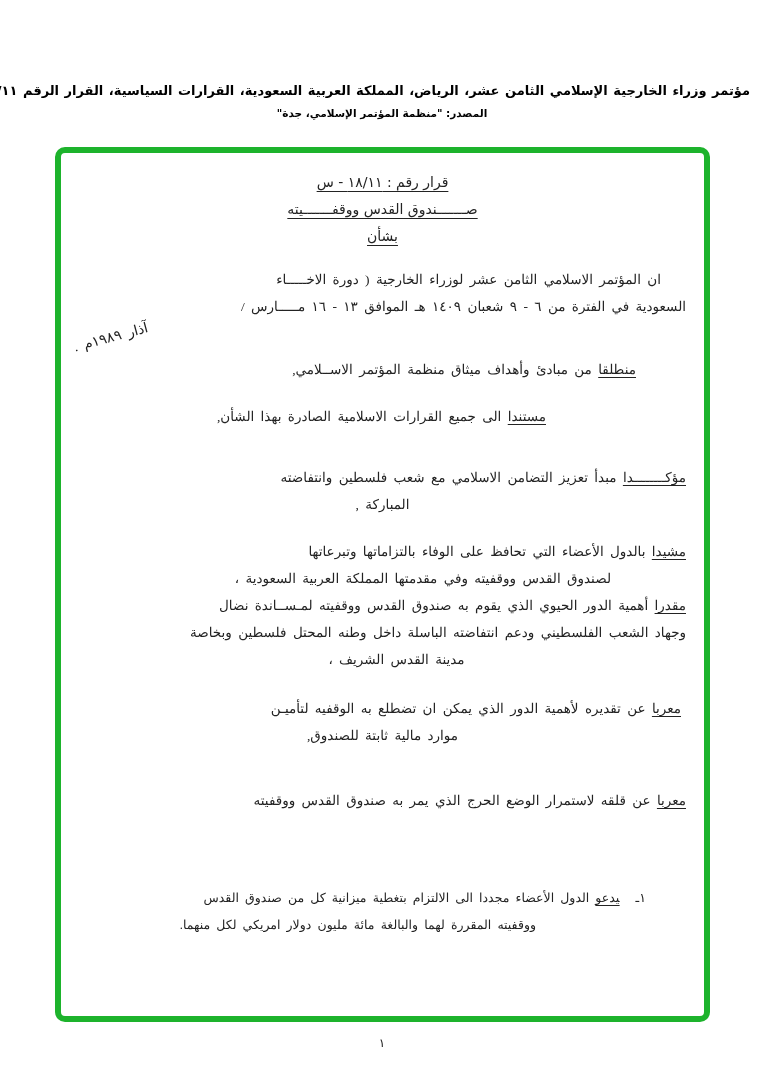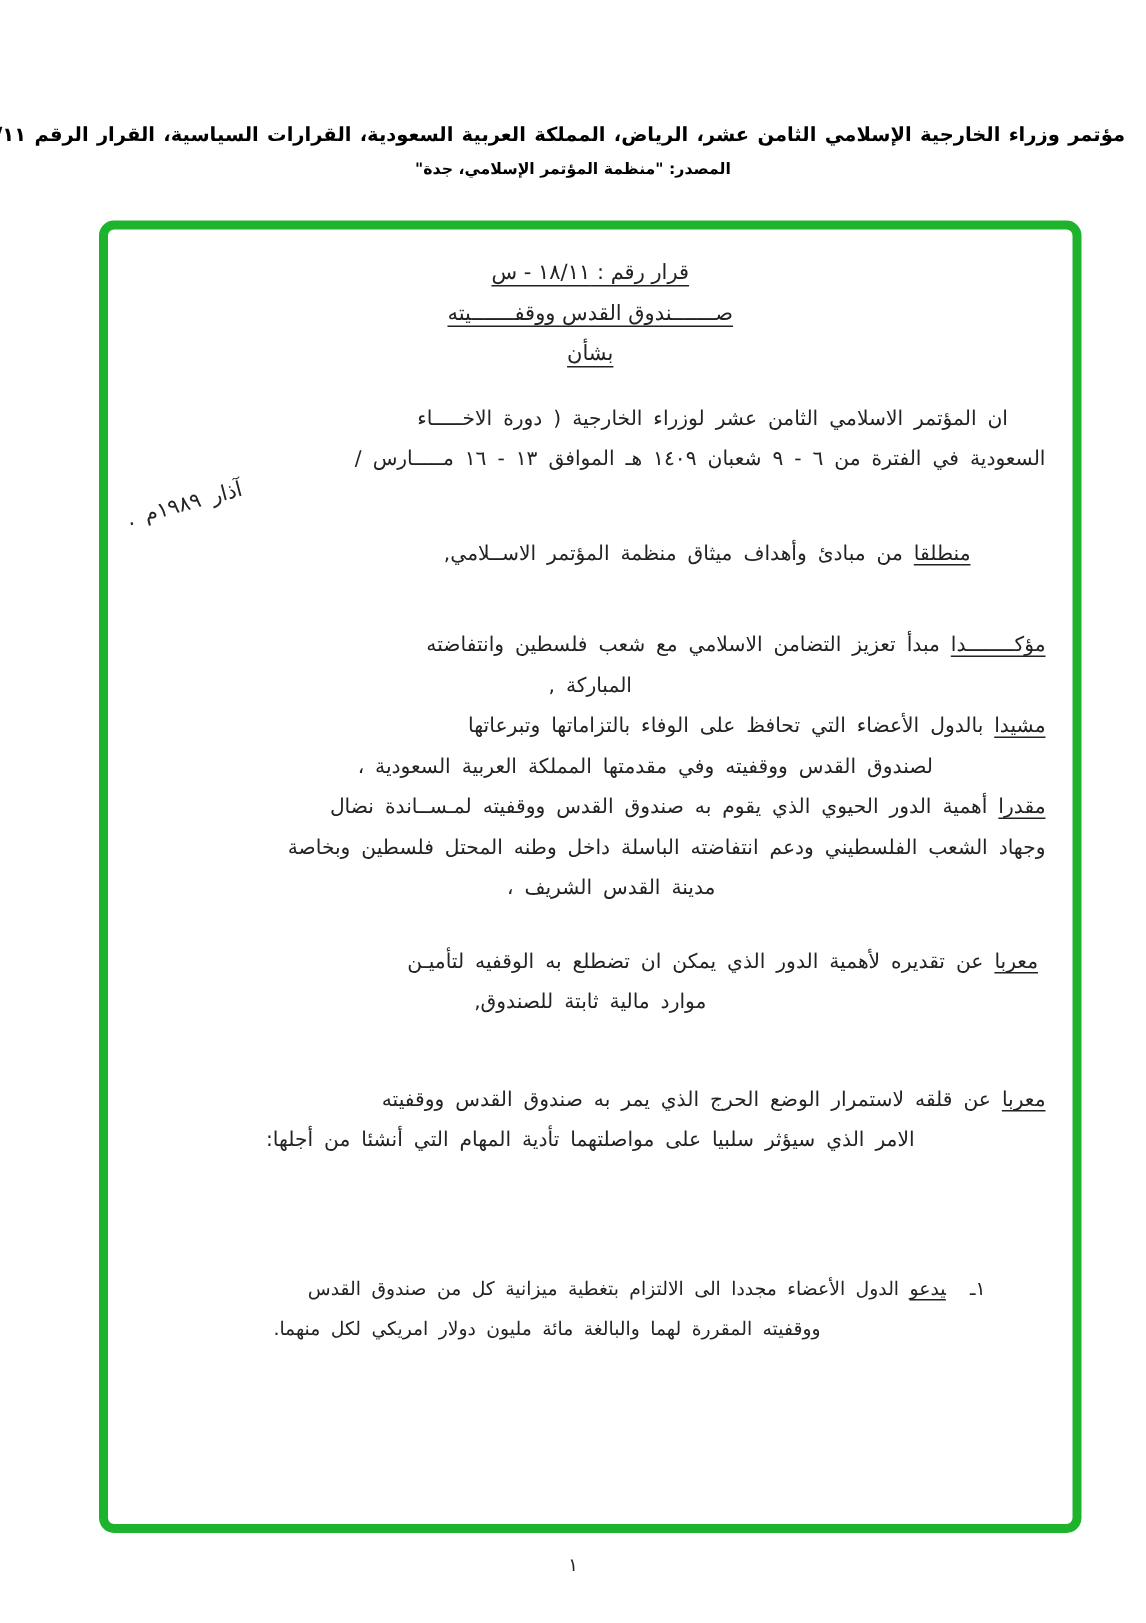--- a/index.html
+++ b/index.html
@@ -12,30 +12,30 @@
   .header1 {
     position:absolute; top:83px; right:14px; left:14px;
     text-align:center; font-weight:bold; font-size:13px; color:#000;
     word-spacing:1px; white-space:nowrap;
   }
   .header2 {
     position:absolute; top:107px; right:0; left:0;
     text-align:center; font-weight:bold; font-size:10.5px; color:#000;
   }
   .doc {
-    position:absolute; top:147px; left:66px; width:655px; height:875px;
+    position:absolute; top:147px; left:55px; width:655px; height:875px;
     box-sizing:border-box; border:6px solid var(--green); border-radius:10px;
     padding:16px 18px 0 18px; background:#fff;
   }
   .title { text-align:center; font-size:14px; }
   .title > div {
     line-height:27px; text-decoration:underline;
     text-underline-offset:4px; text-decoration-thickness:1px;
   }
-  .para { font-size:13.5px; }
+  .para { font-size:13.5px;font-family:Liberation Serif, serif; }
   .para.small { font-size:12.5px; }
   .line { line-height:27px; text-align:right; word-spacing:3px; }
   .line.left { text-align:center; }
   .lead { text-decoration:underline; text-underline-offset:3px; text-decoration-thickness:1px; }
   .marker { margin-left:16px; }
   .line.handwritten {
     text-align:left; height:30px; font-size:14px;
     transform:rotate(-15deg); transform-origin:45px 50%;
     margin:2px 0 4px -6px;
   }
@@ -58,40 +58,42 @@
   </div>
   <div>
       <div class="para" style="margin-top: 16px;">
         <div class="line" style="padding-right: 25px;">ان المؤتمر الاسلامي الثامن عشر لوزراء الخارجية ( دورة الاخـــــاء</div>
         <div class="line">السعودية في الفترة من ٦ - ٩ شعبان ١٤٠٩ هـ الموافق ١٣ - ١٦ مـــــارس /</div>
         <div class="line handwritten left">آذار ١٩٨٩م .</div>
       </div>
       <div class="para" style="margin-top: 0px;">
         <div class="line" style="padding-right: 50px;"><span class="lead">منطلقا</span> من مبادئ وأهداف ميثاق منظمة المؤتمر الاســلامي,</div>
       </div>
+      <div class="para" style="margin-top: 20px;">
+        <div class="line" style="padding-right: 140px;"><span class="lead">مستندا</span> الى جميع القرارات الاسلامية الصادرة بهذا الشأن,</div>
+      </div>
       <div class="para" style="margin-top: 34px;">
         <div class="line"><span class="lead">مؤكــــــــدا</span> مبدأ تعزيز التضامن الاسلامي مع شعب فلسطين وانتفاضته</div>
         <div class="line left">المباركة ,</div>
       </div>
-      <div class="para" style="">
+      <div class="para" style="margin-top: 20px;">
         <div class="line"><span class="lead">مشيدا</span> بالدول الأعضاء التي تحافظ على الوفاء بالتزاماتها وتبرعاتها</div>
         <div class="line" style="padding-right: 75px;">لصندوق القدس ووقفيته وفي مقدمتها المملكة العربية السعودية ،</div>
       </div>
       <div class="para" style="">
         <div class="line"><span class="lead">مقدرا</span> أهمية الدور الحيوي الذي يقوم به صندوق القدس ووقفيته لمـســاندة نضال</div>
         <div class="line">وجهاد الشعب الفلسطيني ودعم انتفاضته الباسلة داخل وطنه المحتل فلسطين وبخاصة</div>
         <div class="line left" style="padding-left: 28px;">مدينة القدس الشريف ،</div>
       </div>
       <div class="para" style="margin-top: 22px;">
         <div class="line" style="padding-right: 5px;"><span class="lead">معربا</span> عن تقديره لأهمية الدور الذي يمكن ان تضطلع به الوقفيه لتأميـن</div>
         <div class="line left">موارد مالية ثابتة للصندوق,</div>
       </div>
       <div class="para" style="margin-top: 38px;">
         <div class="line"><span class="lead">معربا</span> عن قلقه لاستمرار الوضع الحرج الذي يمر به صندوق القدس ووقفيته</div>
-        <div class="line left">الامر الذي سيؤثر سلبيا على مواصلتهما تأدية المهام التي أنشئا من أجلها:</div>
       </div>
       <div class="para small" style="margin-top: 71px;">
         <div class="line" style="padding-right: 40px; margin-top: 39px;"><span class="marker">١ـ</span><span class="lead">يدعو</span> الدول الأعضاء مجددا الى الالتزام بتغطية ميزانية كل من صندوق القدس</div>
         <div class="line" style="padding-right: 150px;">ووقفيته المقررة لهما والبالغة مائة مليون دولار امريكي لكل منهما.</div>
       </div>
     </div>
 </div>
 
 <div class="pagenum">١</div>
 

